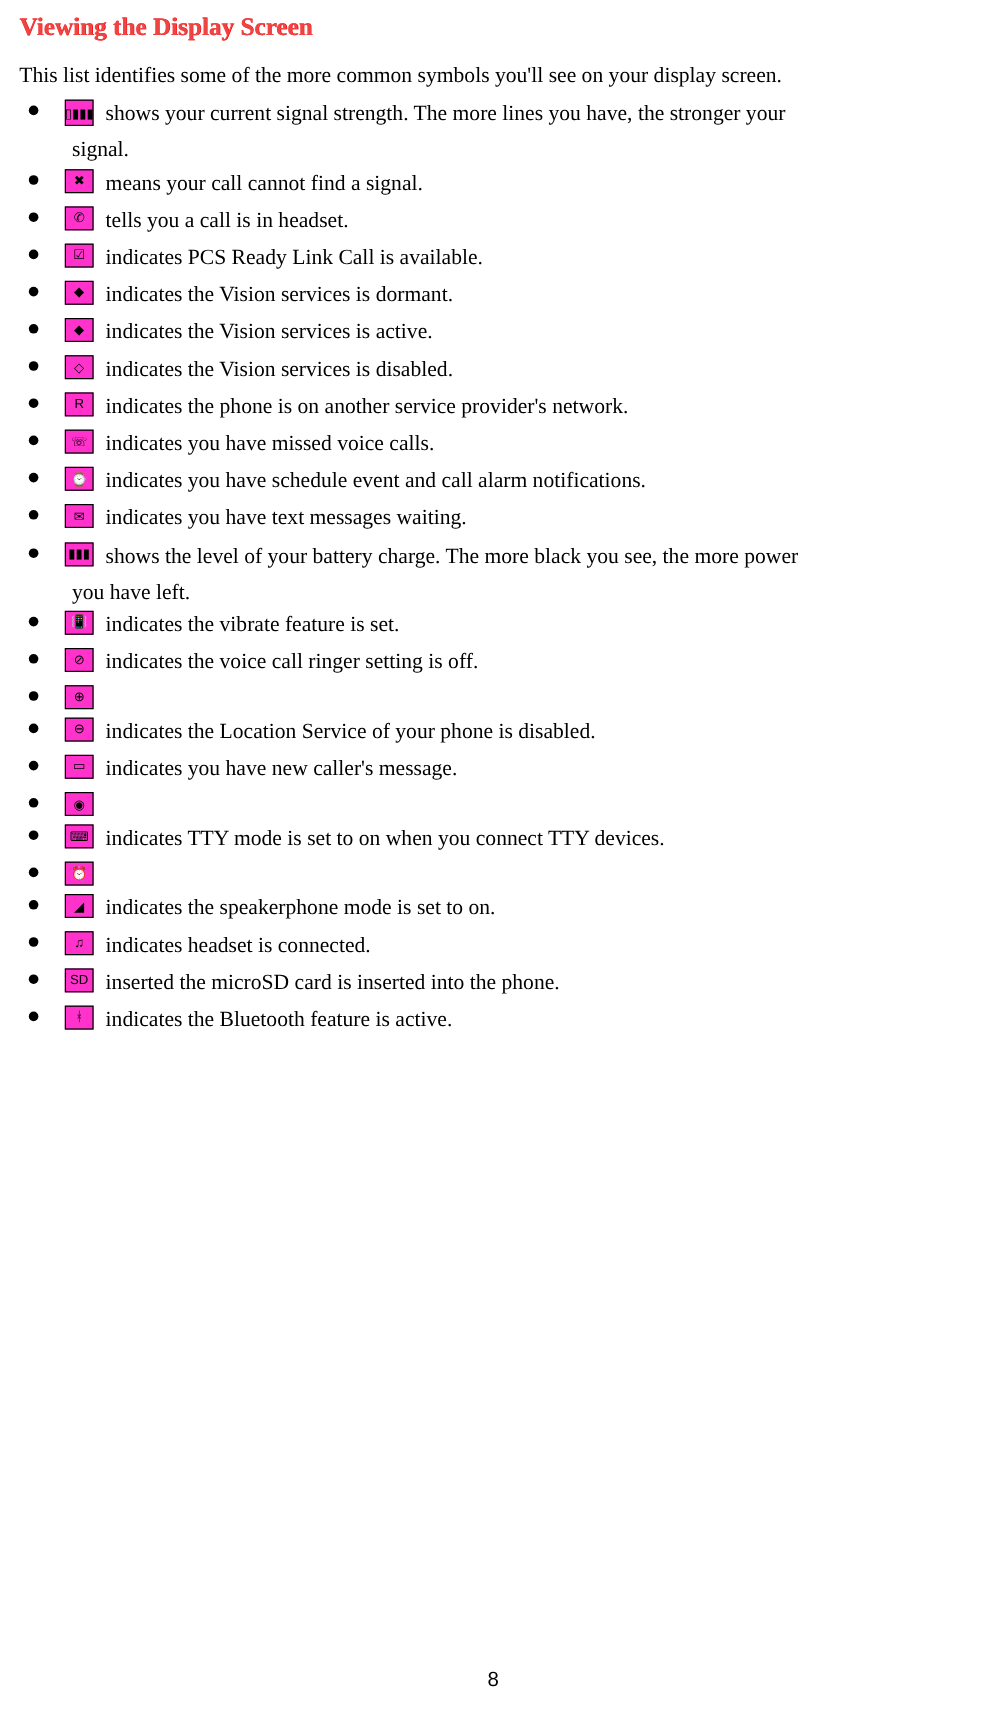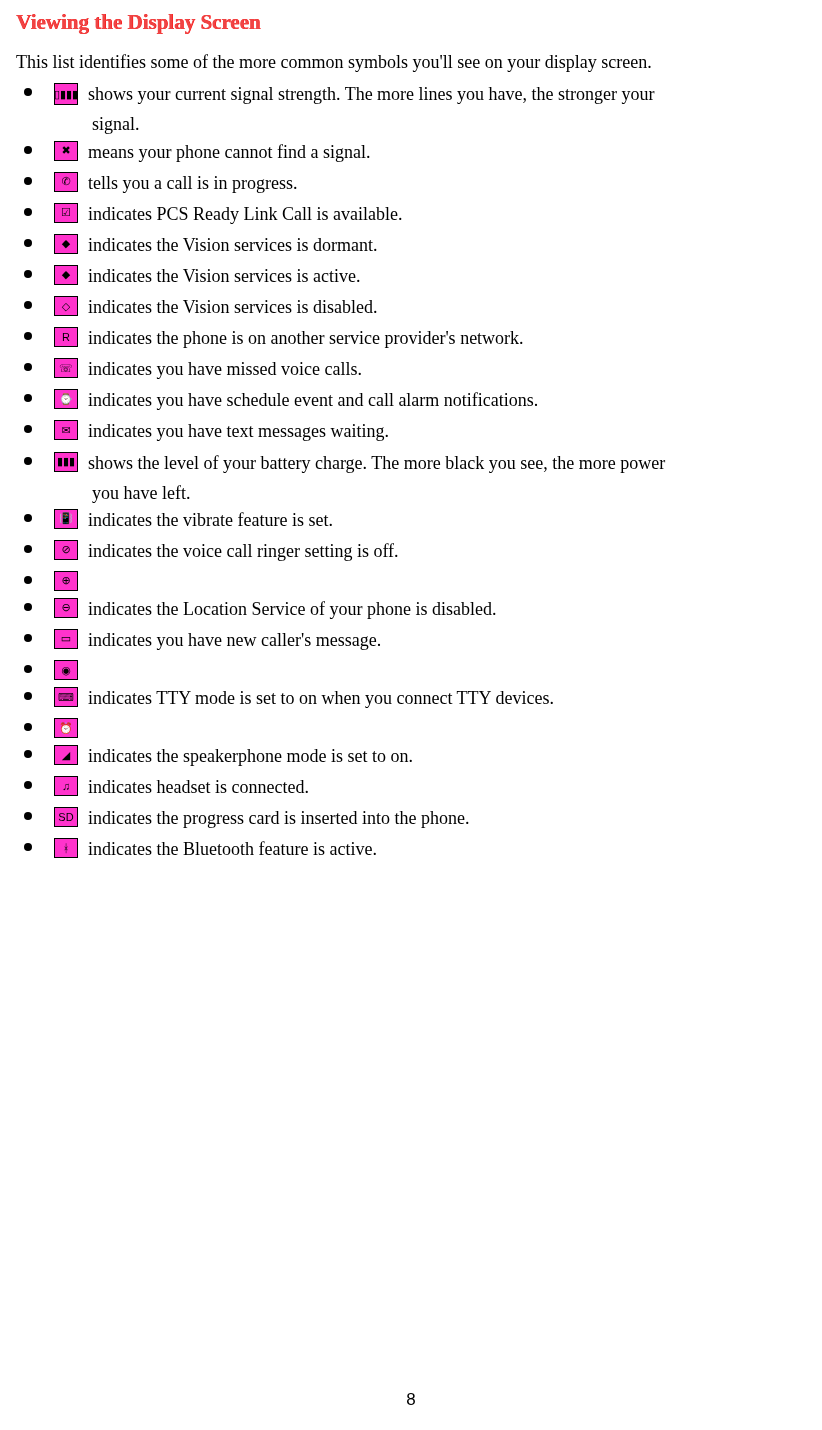--- a/index.html
+++ b/index.html
@@ -64,21 +64,21 @@
     }
     .ic.tall {
       height: 22px;
     }
     .desc {
       font-size: 18px;
       line-height: 1.45;
       padding-top: 1px;
     }
     .cont {
-      margin-left: 70px;
+      margin-left: 38px;
       font-size: 18px;
       line-height: 1.45;
     }
     .page-num {
       position: absolute;
       bottom: 20px;
       left: 0;
       right: 0;
       text-align: center;
       font-size: 17px;
@@ -95,26 +95,26 @@
   <li>
     <span class="bullet"></span>
     <span class="ic tall">▯▮▮▮</span>
     <span class="desc">shows your current signal strength. The more lines you have, the stronger your</span>
   </li>
   <div class="cont">signal.</div>
 
   <li>
     <span class="bullet"></span>
     <span class="ic">✖</span>
-    <span class="desc">means your phone cannot find a signal.</span>
+    <span class="desc">means your call cannot find a signal.</span>
   </li>
   <li>
     <span class="bullet"></span>
     <span class="ic">✆</span>
-    <span class="desc">tells you a call is in progress.</span>
+    <span class="desc">tells you a call is in headset.</span>
   </li>
   <li>
     <span class="bullet"></span>
     <span class="ic">☑</span>
     <span class="desc">indicates PCS Ready Link Call is available.</span>
   </li>
   <li>
     <span class="bullet"></span>
     <span class="ic">◆</span>
     <span class="desc">indicates the Vision services is dormant.</span>
@@ -199,21 +199,21 @@
     <span class="desc">indicates the speakerphone mode is set to on.</span>
   </li>
   <li>
     <span class="bullet"></span>
     <span class="ic">♫</span>
     <span class="desc">indicates headset is connected.</span>
   </li>
   <li>
     <span class="bullet"></span>
     <span class="ic">SD</span>
-    <span class="desc">indicates the progress card is inserted into the phone.</span>
+    <span class="desc">inserted the microSD card is inserted into the phone.</span>
   </li>
   <li>
     <span class="bullet"></span>
     <span class="ic">ᚼ</span>
     <span class="desc">indicates the Bluetooth feature is active.</span>
   </li>
 </ul>
 
 <div class="page-num">8</div>
 

